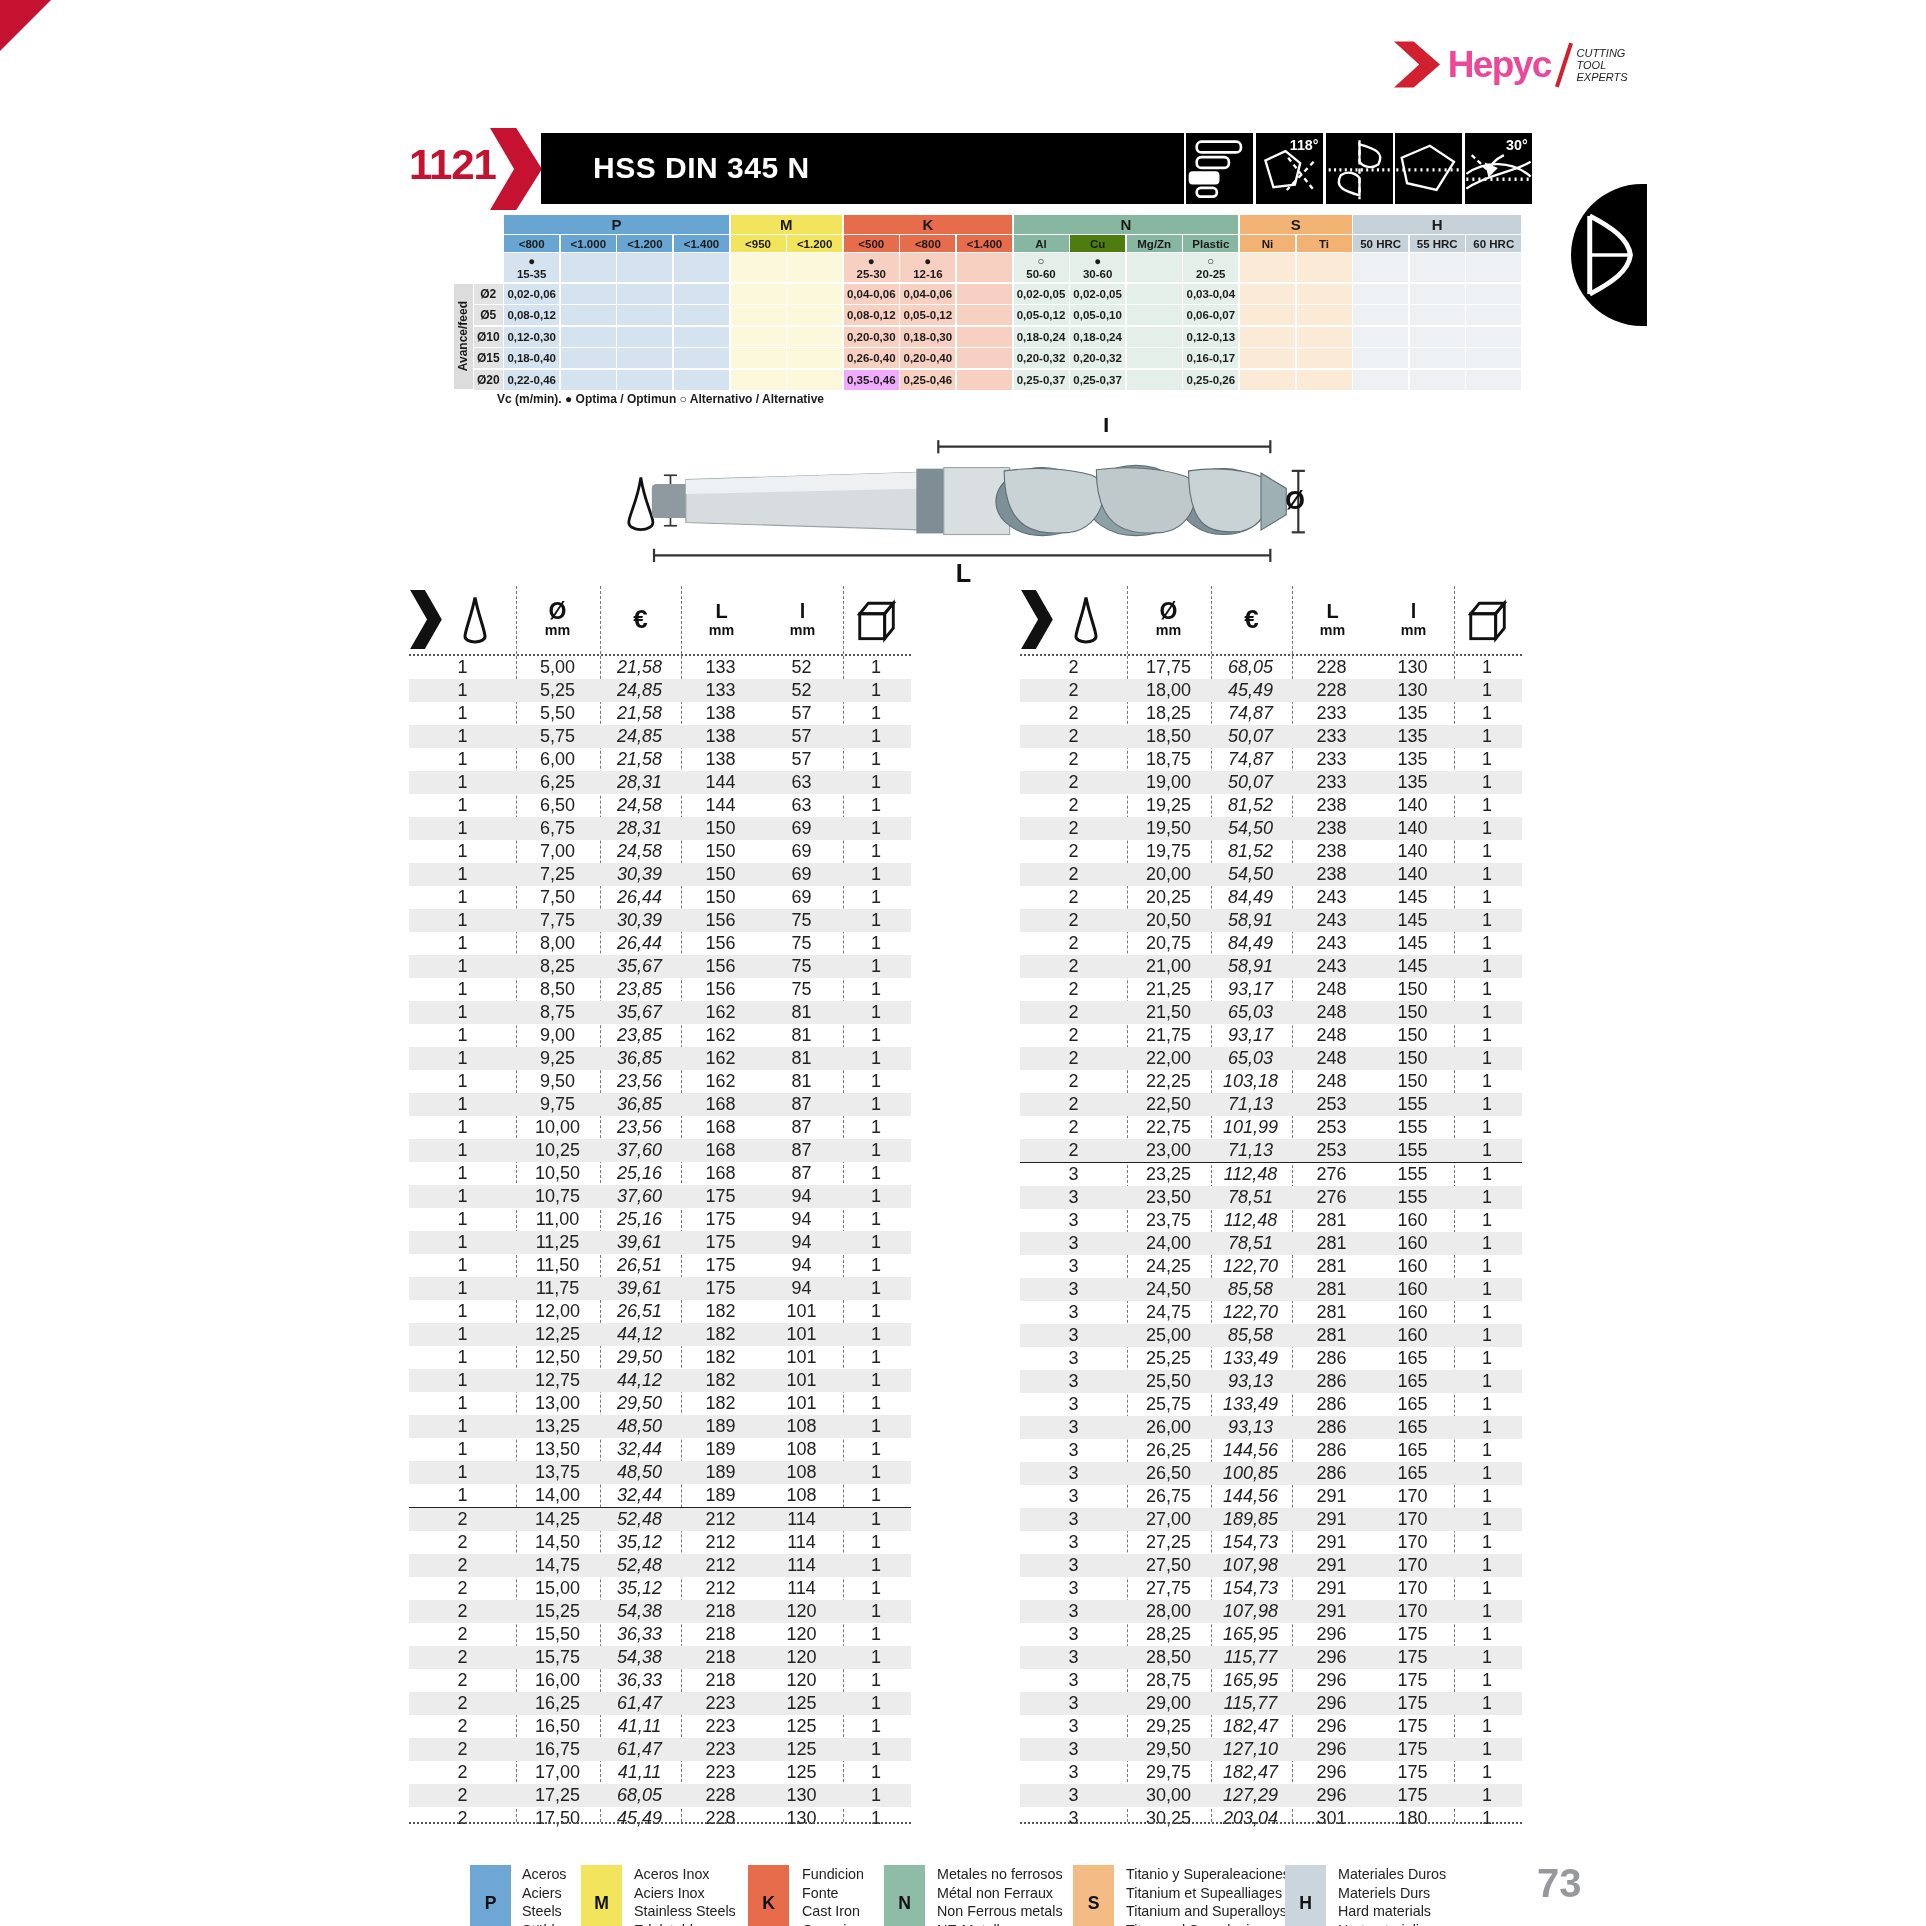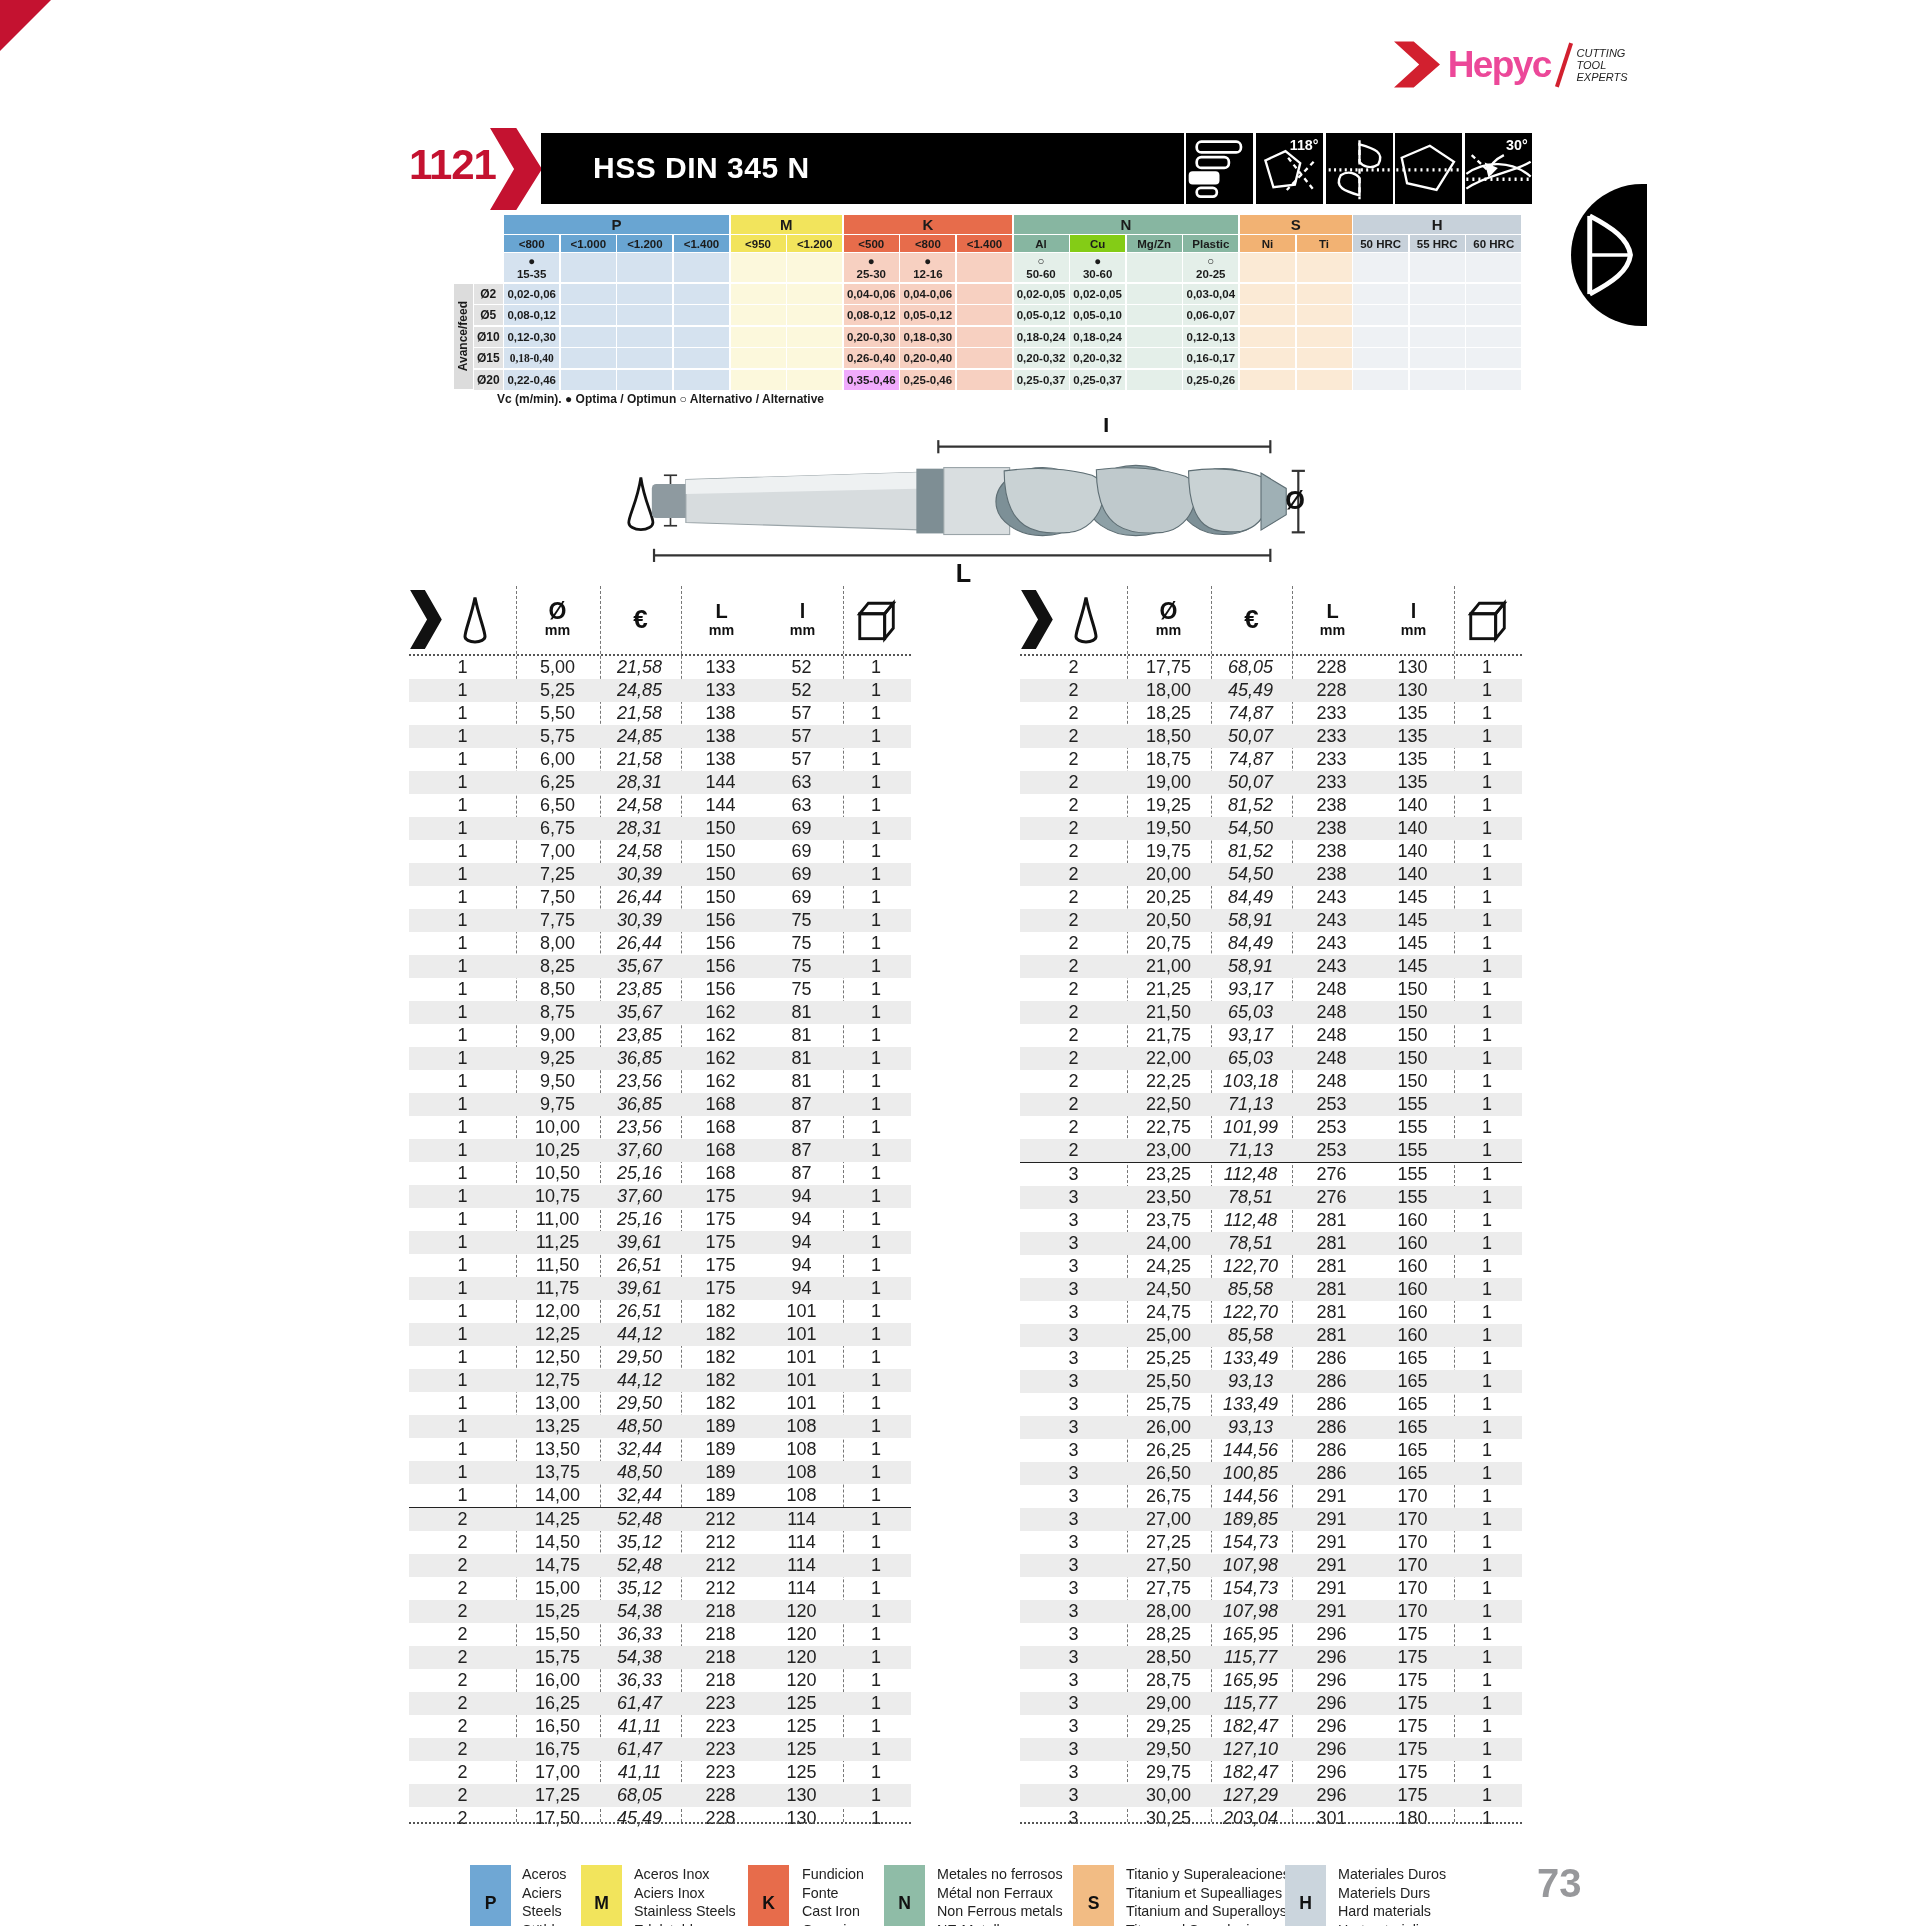--- a/index.html
+++ b/index.html
@@ -170,21 +170,21 @@
       <div class="mc h2" style="background: rgb(105, 165, 210);">&lt;800</div>
       <div class="mc h2" style="background: rgb(105, 165, 210);">&lt;1.000</div>
       <div class="mc h2" style="background: rgb(105, 165, 210);">&lt;1.200</div>
       <div class="mc h2" style="background: rgb(105, 165, 210);">&lt;1.400</div>
       <div class="mc h2" style="background: rgb(242, 228, 92);">&lt;950</div>
       <div class="mc h2" style="background: rgb(242, 228, 92);">&lt;1.200</div>
       <div class="mc h2" style="background: rgb(231, 108, 75);">&lt;500</div>
       <div class="mc h2" style="background: rgb(231, 108, 75);">&lt;800</div>
       <div class="mc h2" style="background: rgb(231, 108, 75);">&lt;1.400</div>
       <div class="mc h2" style="background: rgb(135, 182, 161);">Al</div>
-      <div class="mc h2" style="background: #84cc16;">Cu</div>
+      <div class="mc h2" style="background: #4d7c0f;">Cu</div>
       <div class="mc h2" style="background: rgb(135, 182, 161);">Mg/Zn</div>
       <div class="mc h2" style="background: rgb(135, 182, 161);">Plastic</div>
       <div class="mc h2" style="background: rgb(242, 178, 115);">Ni</div>
       <div class="mc h2" style="background: rgb(242, 178, 115);">Ti</div>
       <div class="mc h2" style="background: rgb(199, 209, 218);">50 HRC</div>
       <div class="mc h2" style="background: rgb(199, 209, 218);">55 HRC</div>
       <div class="mc h2" style="background: rgb(199, 209, 218);">60 HRC</div>
       <div class="mc vc blank"></div>
       <div class="mc vc" style="background: rgb(213, 226, 239);">
         <div>●</div>
@@ -273,21 +273,21 @@
       <div class="mc feed" style="background: rgb(228, 239, 233);">0,18-0,24</div>
       <div class="mc feed" style="background: rgb(228, 239, 233);">0,18-0,24</div>
       <div class="mc feed" style="background: rgb(228, 239, 233);"></div>
       <div class="mc feed" style="background: rgb(228, 239, 233);">0,12-0,13</div>
       <div class="mc feed" style="background: rgb(251, 234, 213);"></div>
       <div class="mc feed" style="background: rgb(251, 234, 213);"></div>
       <div class="mc feed" style="background: rgb(238, 241, 244);"></div>
       <div class="mc feed" style="background: rgb(238, 241, 244);"></div>
       <div class="mc feed" style="background: rgb(238, 241, 244);"></div>
       <div class="mc feed rowlab">Ø15</div>
-      <div class="mc feed" style="background: rgb(213, 226, 239); font-family: Liberation Serif, serif;">0,18-0,40</div>
+      <div class="mc feed" style="background: rgb(213, 226, 239);">0,18-0,40</div>
       <div class="mc feed" style="background: rgb(213, 226, 239);"></div>
       <div class="mc feed" style="background: rgb(213, 226, 239);"></div>
       <div class="mc feed" style="background: rgb(213, 226, 239);"></div>
       <div class="mc feed" style="background: rgb(252, 248, 220);"></div>
       <div class="mc feed" style="background: rgb(252, 248, 220);"></div>
       <div class="mc feed" style="background: rgb(247, 208, 193);">0,26-0,40</div>
       <div class="mc feed" style="background: rgb(247, 208, 193);">0,20-0,40</div>
       <div class="mc feed" style="background: rgb(247, 208, 193);"></div>
       <div class="mc feed" style="background: rgb(228, 239, 233);">0,20-0,32</div>
       <div class="mc feed" style="background: rgb(228, 239, 233);">0,20-0,32</div>

